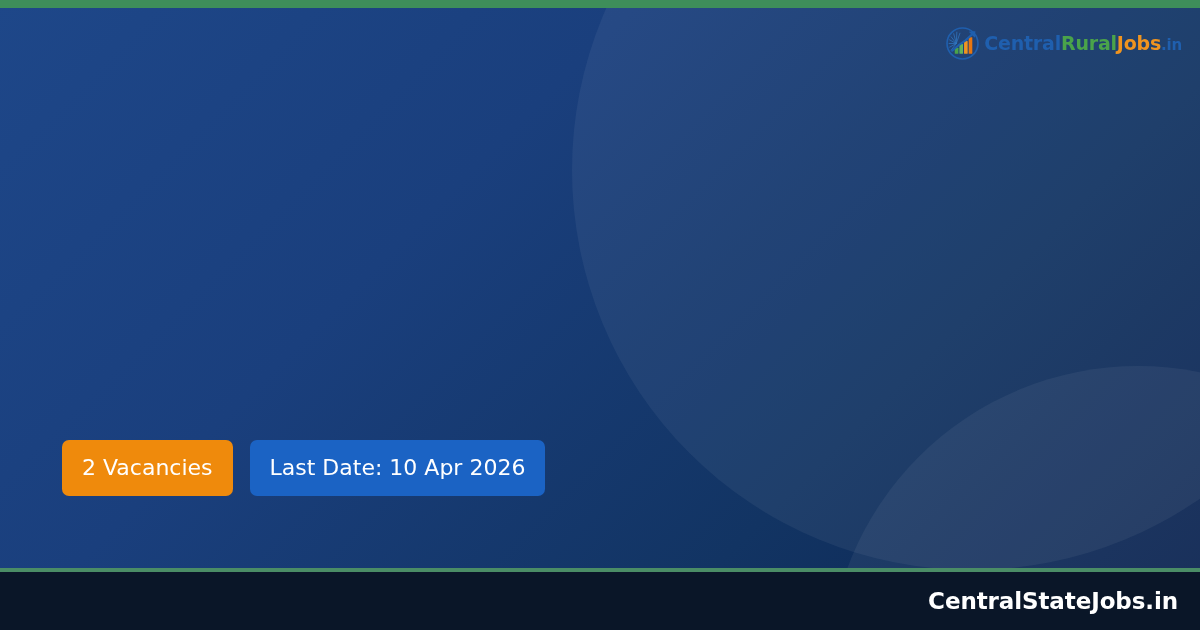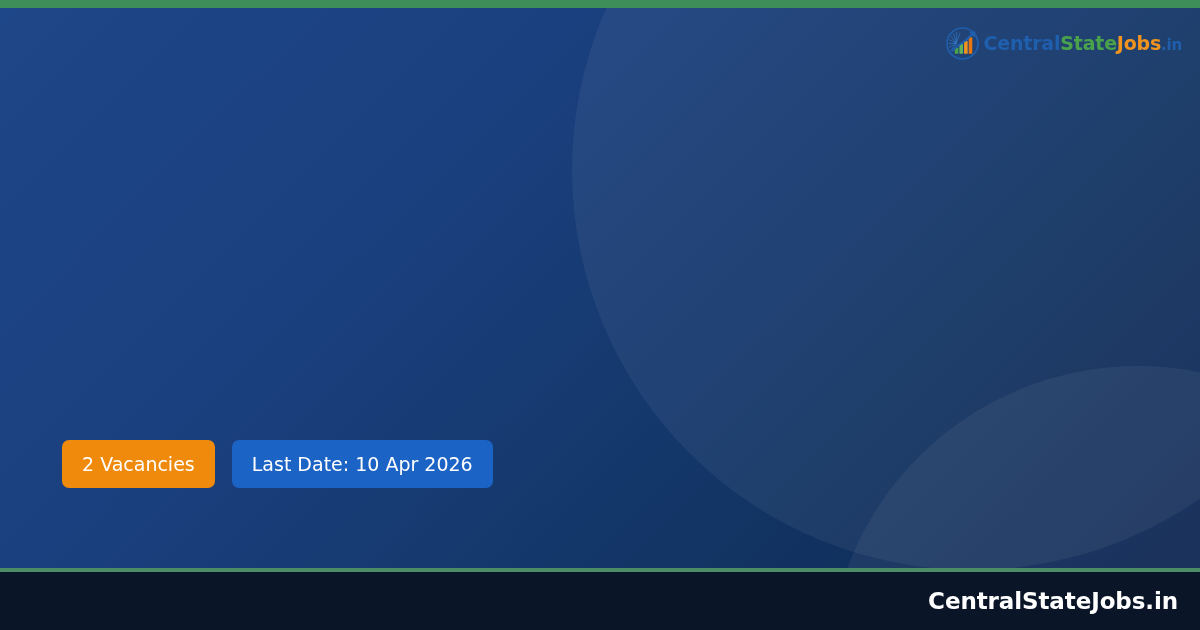--- a/index.html
+++ b/index.html
@@ -109,25 +109,25 @@
     top: 440px;
     display: flex;
     align-items: center;
     gap: 17px;
     z-index: 4;
   }
   .badge {
     display: inline-flex;
     align-items: center;
     justify-content: center;
-    height: 48px;
+    height: 56px;
     padding: 0 20px;
     border-radius: 7px;
     color: #ffffff;
-    font-size: 19px;
+    font-size: 22px;
     font-weight: normal;
     line-height: 1;
     white-space: nowrap;
   }
   .badge-vacancies { background: #ef8a0c; }
   .badge-salary    { background: #3d9159; }
   .badge-lastdate  { background: #1b63c4; }
 
   
   #footer-rule {
@@ -183,21 +183,21 @@
         <line x1="20" y1="32" x2="7" y2="39"></line>
         <line x1="20" y1="32" x2="10" y2="45"></line>
       </g>
       <rect x="17" y="40" width="7" height="12" rx="1" fill="#4aa34a"></rect>
       <rect x="26" y="33" width="7" height="19" rx="1" fill="#63b45c"></rect>
       <rect x="35" y="27" width="7" height="25" rx="1" fill="#f0941f"></rect>
       <rect x="44" y="20" width="7" height="32" rx="1" fill="#e8760f"></rect>
       <path d="M12 46 L26 34 L38 26 L54 11" fill="none" stroke="#1f5fae" stroke-width="4.2" stroke-linecap="round" stroke-linejoin="round"></path>
       <path d="M44 9 L57 8 L56 21 Z" fill="#1f5fae"></path>
     </svg>
-    <div id="logo-text"><span class="lt-central">Central</span><span class="lt-state">State</span><span class="lt-jobs">Jobs</span><span class="lt-in">.in</span></div>
+    <div id="logo-text"><span class="lt-central">Central</span><span class="lt-state">Rural</span><span class="lt-jobs">Jobs</span><span class="lt-in">.in</span></div>
   </div>
 
   <div id="content">
   </div>
 
   <div id="badges">
     <span class="badge badge-vacancies">2 Vacancies</span>
     <span class="badge badge-lastdate">Last Date: 10 Apr 2026</span>
   </div>
 

